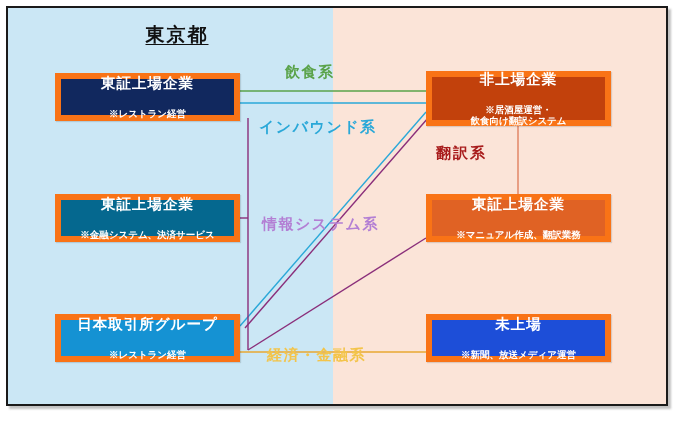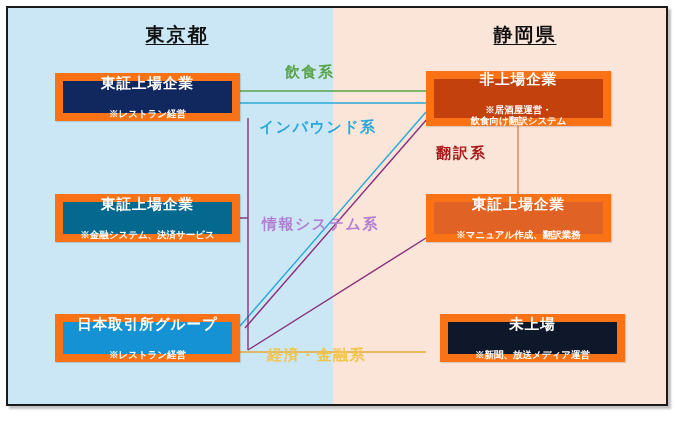--- a/index.html
+++ b/index.html
@@ -36,38 +36,38 @@
   #title-tokyo{left:84px;top:14px;width:170px;text-align:center;}
   #title-shizuoka{left:432px;top:14px;width:170px;text-align:center;}
 
   
   #links{position:absolute;left:0;top:0;width:662px;height:400px;}
 
   
   .node{
     position:absolute;
     box-sizing:border-box;
-    border:8px solid #f97316;
+    border:6px solid #f97316;
     display:flex;flex-direction:column;align-items:center;justify-content:center;
     color:#ffffff;
     text-align:center;
     line-height:1.12;
     box-shadow:1px 1px 1px rgba(0,0,0,0.12);
   }
   .node .nm{font-size:14.5px;font-weight:bold;letter-spacing:1px;}
   .node .sub{font-size:9.5px;font-weight:bold;letter-spacing:0px;margin-top:18px;}
   .node .sub2{font-size:9.5px;font-weight:bold;letter-spacing:0px;}
 
   #node-tokyo-restaurant{left:47px;top:65px;width:185px;height:48px;background:#11285e;}
   #node-tokyo-finance{left:47px;top:186px;width:185px;height:48px;background:#05688f;}
   #node-jpx{left:47px;top:306px;width:185px;height:48px;background:#1592d3;}
 
   #node-shizuoka-unlisted{left:418px;top:63px;width:185px;height:55px;background:#c2410c;}
   #node-shizuoka-listed{left:418px;top:186px;width:185px;height:48px;background:#e06224;}
-  #node-unlisted-media{left:432px;top:306px;width:185px;height:48px;background:#0f172a;}
+  #node-unlisted-media{left:418px;top:306px;width:185px;height:48px;background:#1d4ed8;}
 
   
   .edge-label{
     position:absolute;white-space:nowrap;
     font-weight:bold;letter-spacing:1.5px;
   }
   #lbl-food{left:277px;top:55px;font-size:15px;color:#5aa34a;}
   #lbl-inbound{left:251px;top:110px;font-size:15px;color:#2aa8d8;}
   #lbl-infosys{left:254px;top:207px;font-size:15px;color:#b37fd4;}
   #lbl-finance{left:259px;top:338px;font-size:15px;color:#f3c44a;}
@@ -97,21 +97,20 @@
       <line x1="232" y1="210" x2="240" y2="210" stroke="#8a2e7a" stroke-width="1.4"></line>
 
       <line x1="240" y1="342" x2="418" y2="230" stroke="#8a2e7a" stroke-width="1.4"></line>
 
       <line x1="232" y1="344" x2="418" y2="344" stroke="#e8a832" stroke-width="1.4"></line>
 
       <line x1="510" y1="118" x2="510" y2="186" stroke="#e08060" stroke-width="1.4"></line>
     </svg>
 
     <div class="region-title" id="title-tokyo">東京都</div>
-    <div class="region-title" id="title-shizuoka">静岡県</div>
 
     <div class="node" id="node-tokyo-restaurant">
       <span class="nm">東証上場企業</span>
       <span class="sub">※レストラン経営</span>
     </div>
 
     <div class="node" id="node-tokyo-finance">
       <span class="nm">東証上場企業</span>
       <span class="sub">※金融システム、決済サービス</span>
     </div>

